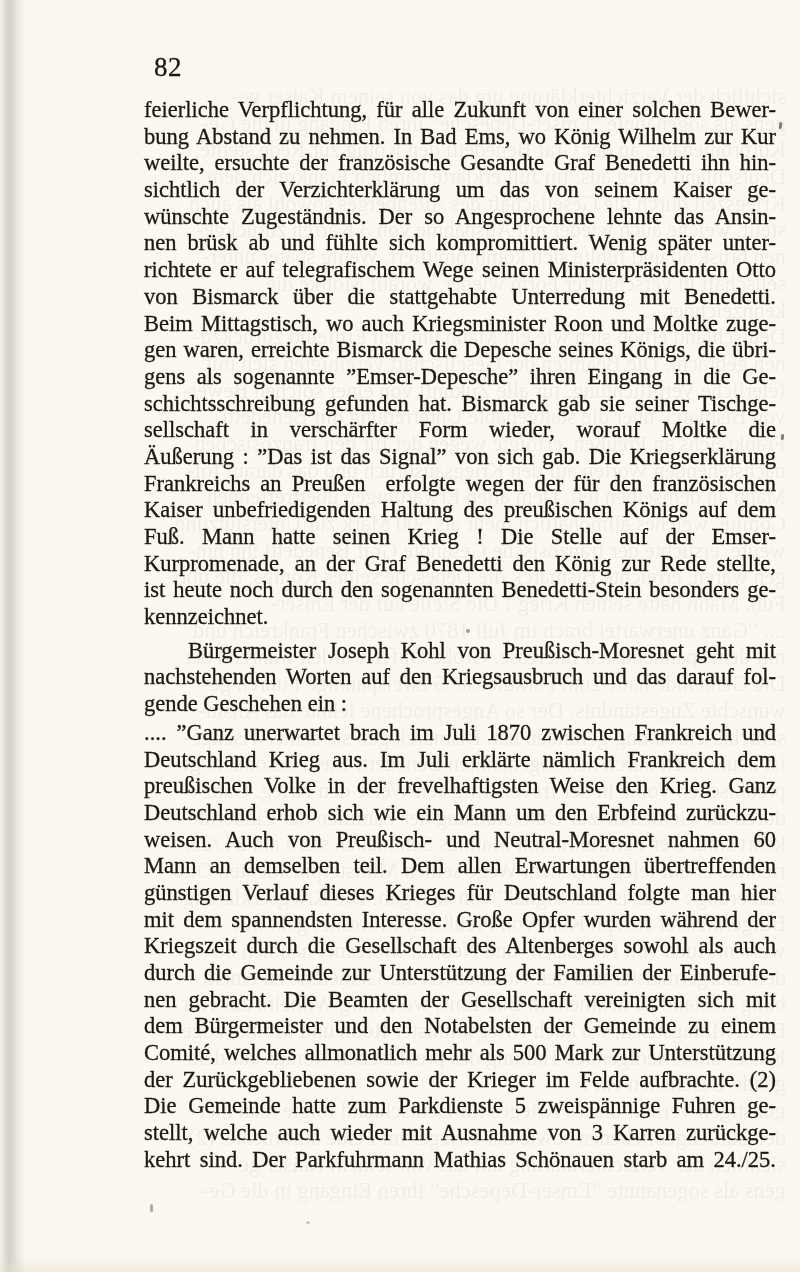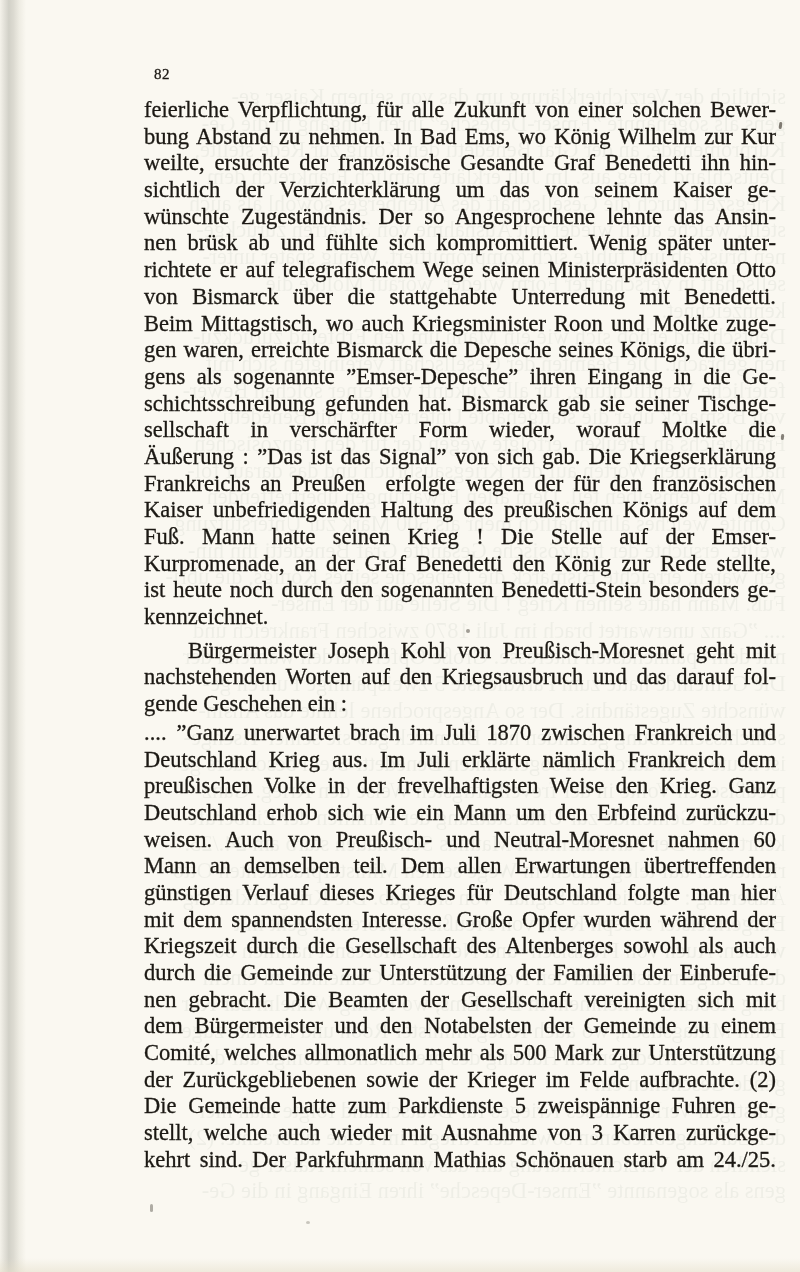--- a/index.html
+++ b/index.html
@@ -34,22 +34,22 @@
     transform:scaleX(-1);
     color:#49604f;
     opacity:.058;
     filter:blur(.6px);
     font-size:22.5px;line-height:26.7px;
     white-space:nowrap;
     pointer-events:none;
   }
   .bleed .bleedline{height:26.7px;overflow:hidden;}
   .pagenum{
-    position:absolute;left:154px;top:62px;
-    font-size:15px;line-height:24px;
+    position:absolute;left:154px;top:55px;
+    font-size:27px;line-height:24px;
     letter-spacing:.5px;
     -webkit-text-stroke:.3px currentColor;
   }
   .col{
     position:absolute;left:144px;top:97px;width:632px;
     font-size:22.5px;line-height:26.7px;
     -webkit-text-stroke:.3px currentColor;
   }
   .para{margin:0;}
   .para + .para{margin-top:2px;}

